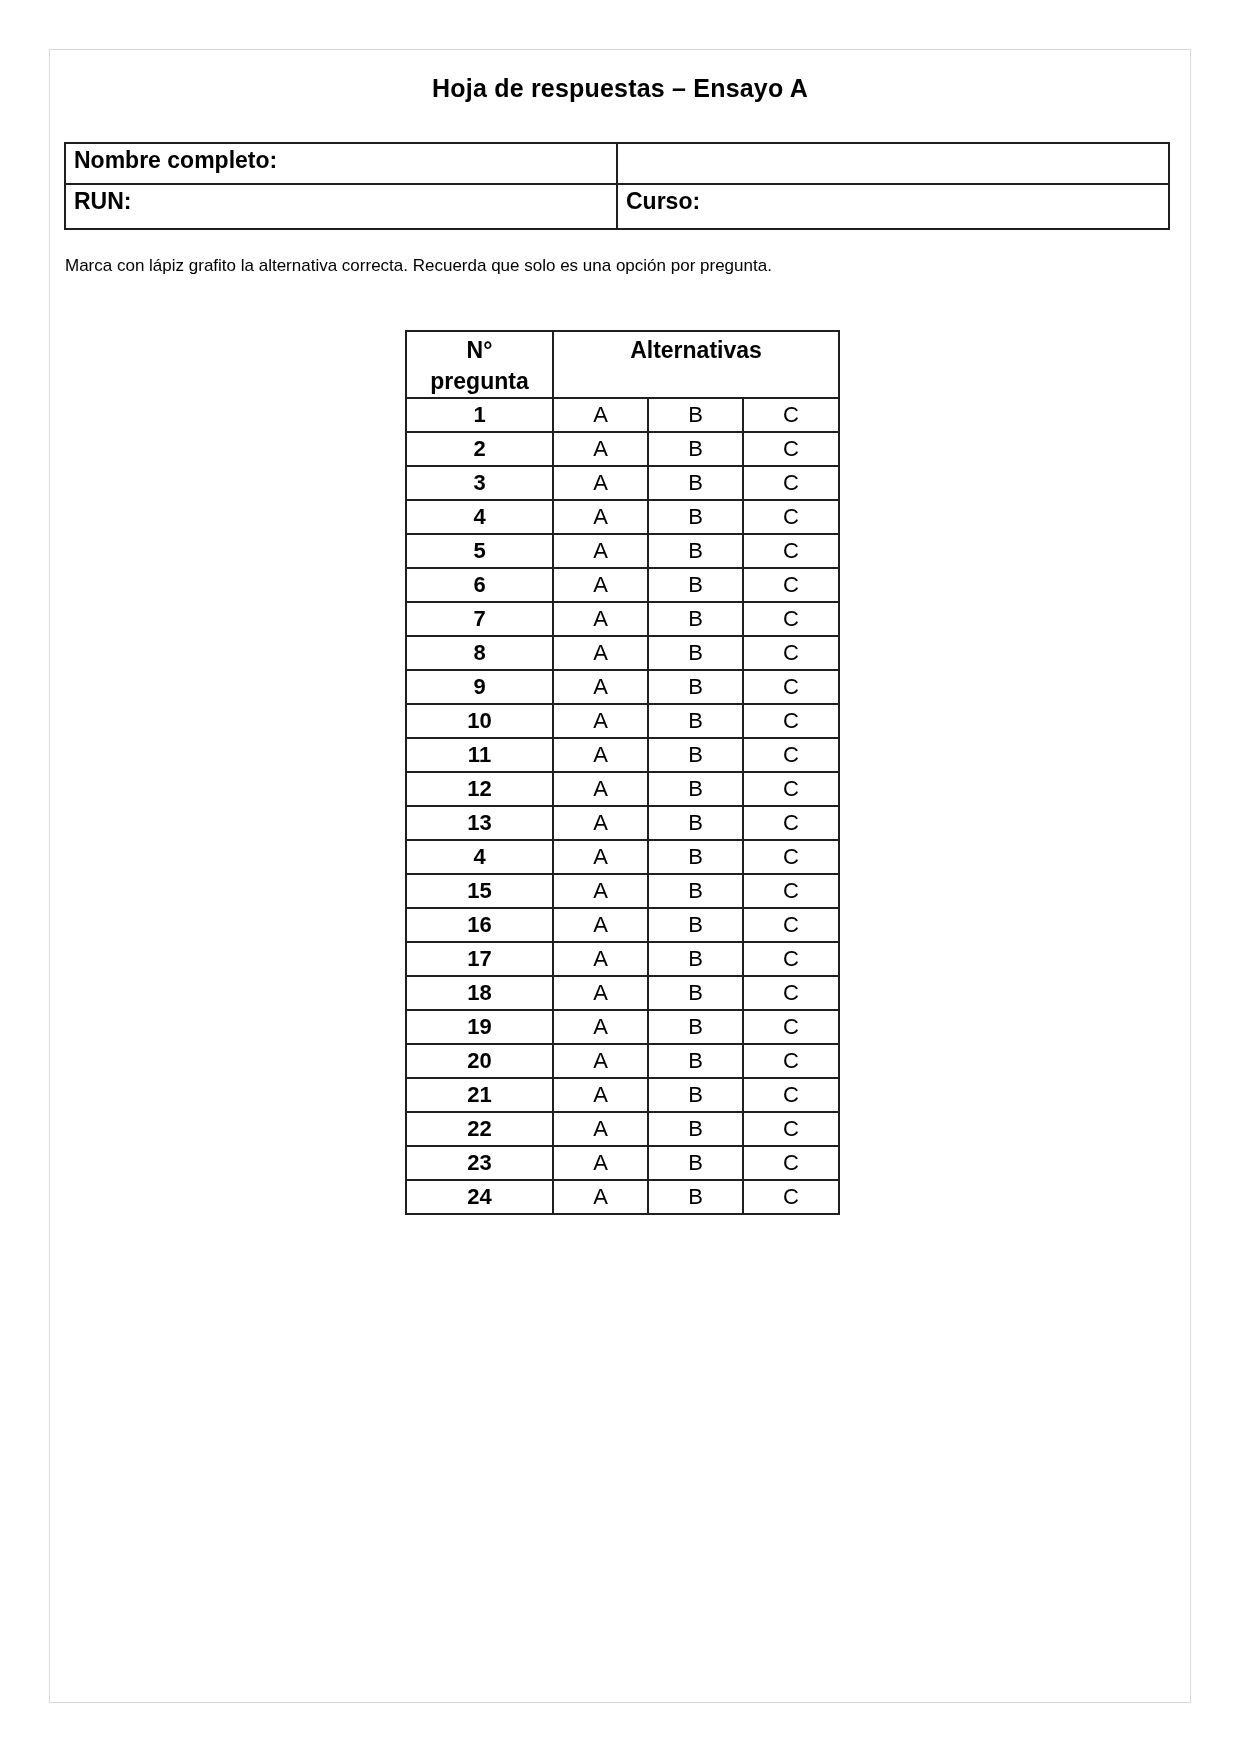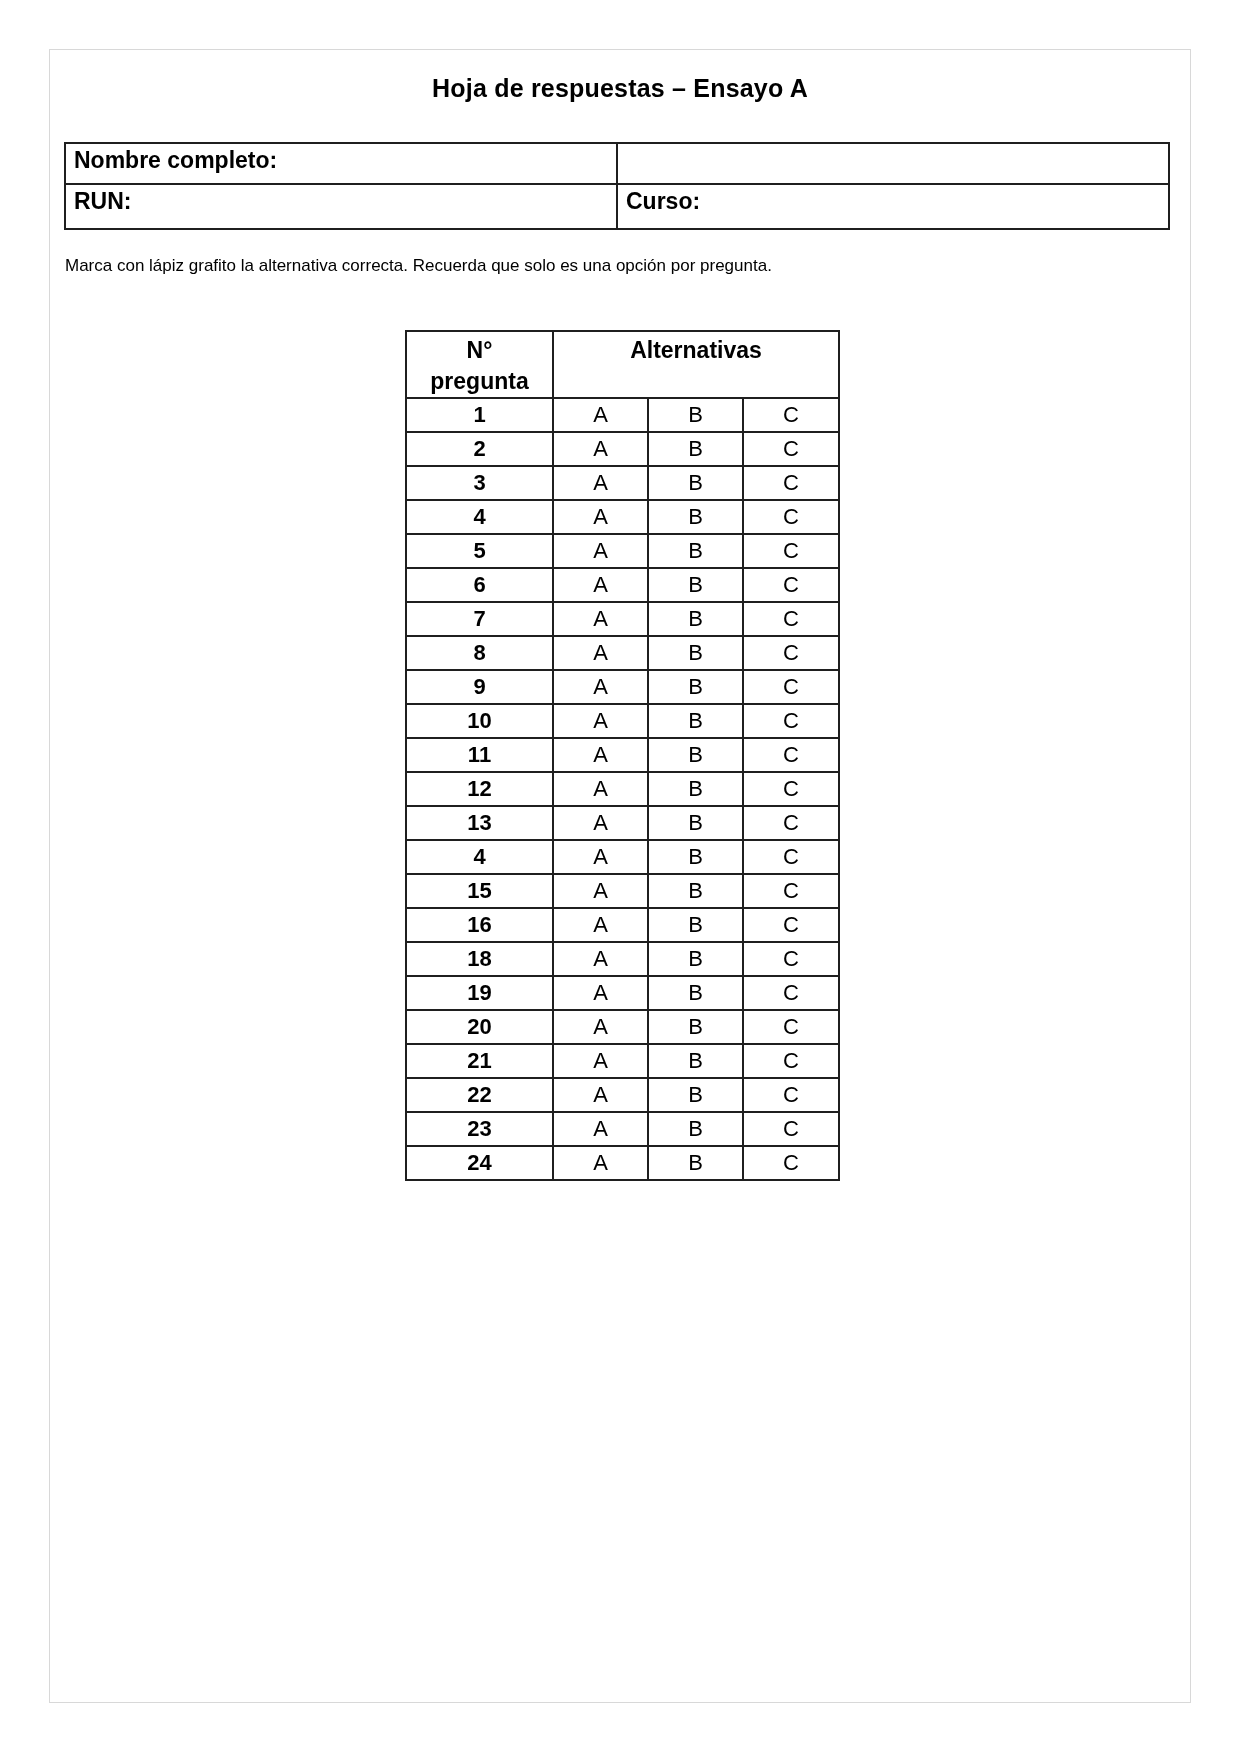--- a/index.html
+++ b/index.html
@@ -239,20 +239,26 @@
             <td class="opt">B</td>
             <td class="opt">C</td>
           </tr>
           <tr>
             <td class="qnum">16</td>
             <td class="opt">A</td>
             <td class="opt">B</td>
             <td class="opt">C</td>
           </tr>
           <tr>
+            <td class="qnum">17</td>
+            <td class="opt">A</td>
+            <td class="opt">B</td>
+            <td class="opt">C</td>
+          </tr>
+          <tr>
             <td class="qnum">18</td>
             <td class="opt">A</td>
             <td class="opt">B</td>
             <td class="opt">C</td>
           </tr>
           <tr>
             <td class="qnum">19</td>
             <td class="opt">A</td>
             <td class="opt">B</td>
             <td class="opt">C</td>

